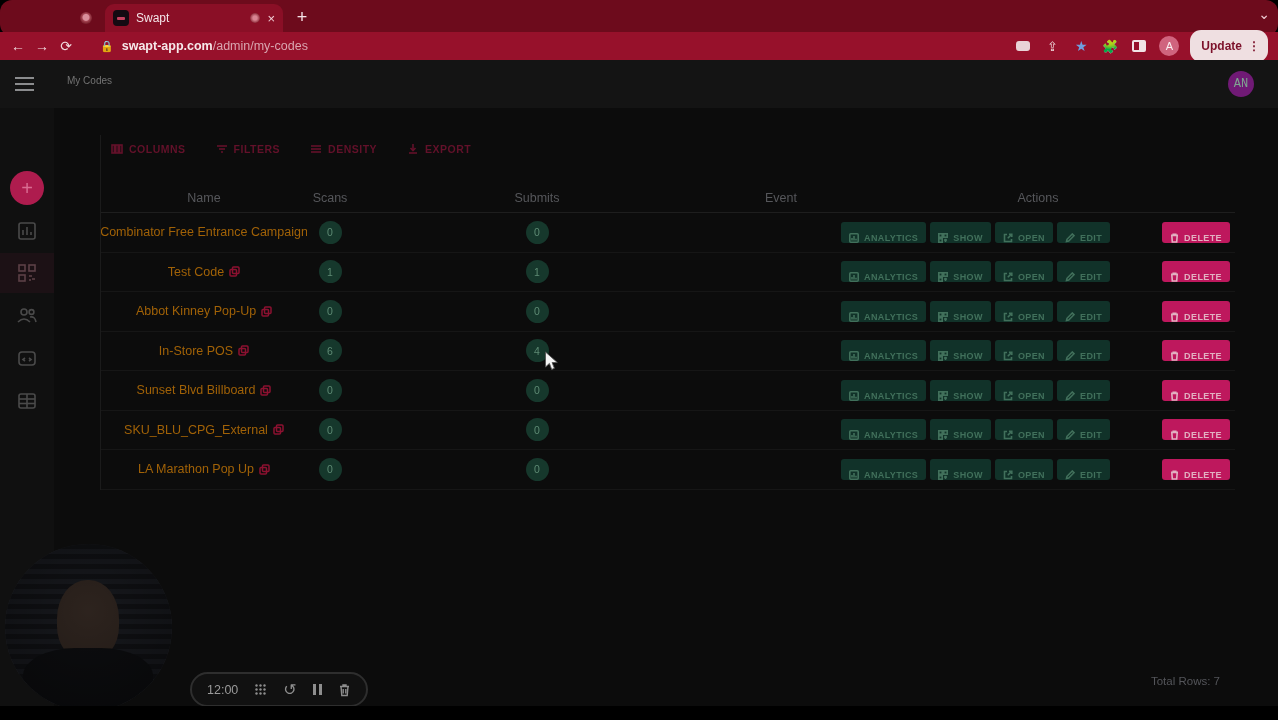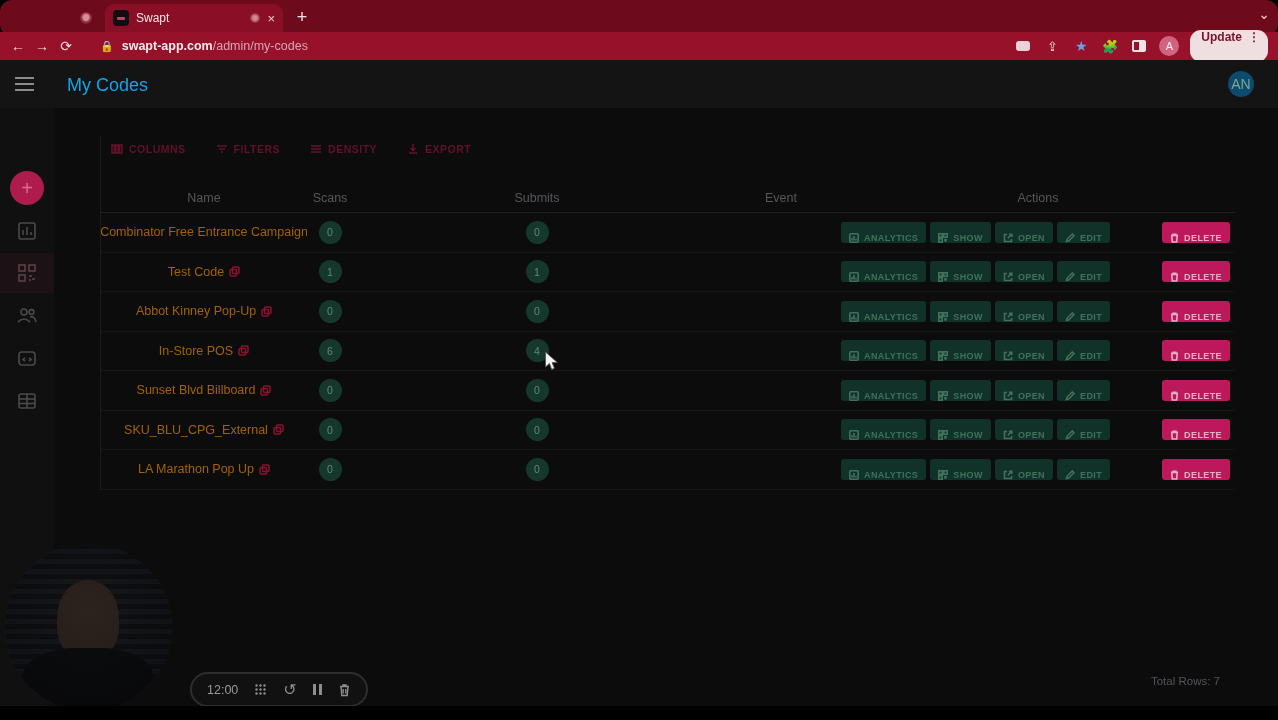--- a/index.html
+++ b/index.html
@@ -34,32 +34,32 @@
   .tb-ic { width:18px; height:16px; display:flex; align-items:center; justify-content:center; }
   .star { color:#6f9fe0; font-size:14px; }
   .puzzle { color:#f3e6e8; font-size:13px; }
   .media-chip { width:14px; height:10px; border-radius:3px; background:#e9d3d7; }
   .share { color:#eed9dc; font-size:13px; }
   .panel-ic { width:14px; height:12px; border:2px solid #f1e3e5; border-radius:2px; position:relative; }
   .panel-ic::after{ content:""; position:absolute; right:0; top:0; width:5px; height:100%; background:#f1e3e5; }
   .tb-avatar { width:20px; height:20px; border-radius:50%; background:#d0647e; color:#fbeef1; font-size:11px;
                display:flex; align-items:center; justify-content:center; }
   .update-pill { height:32px; border-radius:11px; background:#efdfe1; color:#7c102a; font-size:12px; font-weight:bold;
-                 display:flex; align-items:flex-start; gap:6px; padding:0 8px 0 11px; }
+                 display:flex; align-items:center; gap:6px; padding:0 8px 0 11px; }
   .kebab { color:#7c102a; font-size:12px; font-weight:bold; }
 
   
   .app { position:absolute; left:0; top:60px; width:1278px; height:660px; background:#0c0c0c; overflow:hidden; }
   .app-header { position:absolute; left:0; top:0; width:1278px; height:48px; background:#141414; }
   .hamburger { position:absolute; left:15px; top:17px; width:19px; height:14px;
                border-top:2px solid #8b8c8e; border-bottom:2px solid #8b8c8e; }
   .hamburger::after { content:""; display:block; margin-top:4px; border-top:2px solid #8b8c8e; }
-  .page-title { position:absolute; left:67px; top:15px; color:#0ea5e9; font-size:18px; }
+  .page-title { position:absolute; left:67px; top:15px; color:#737373; font-size:10px; }
   .hdr-avatar { position:absolute; left:1228px; top:11px; width:26px; height:26px; border-radius:50%;
-                background:#0c4a6e; color:#7fa491; font-size:14px; display:flex; align-items:center; justify-content:center; }
+                background:#701a75; color:#7fa491; font-size:12px; display:flex; align-items:center; justify-content:center;font-family:Liberation Mono, monospace; }
 
   .sidebar { position:absolute; left:0; top:48px; width:54px; height:612px; background:#101010; }
   .fab { position:absolute; left:10px; top:63px; width:34px; height:34px; border-radius:50%; background:#ae1c4e;
          color:#d96d92; font-size:20px; display:flex; align-items:center; justify-content:center; }
   .side-ic { position:absolute; left:0; width:54px; height:40px; display:flex; align-items:center; justify-content:center; }
   .side-ic svg { stroke:#4a4a4a; fill:none; stroke-width:1.6; }
   .side-ic.active { background:#1c1115; }
   .side-ic.active svg { stroke:#5c4046; }
 
   

